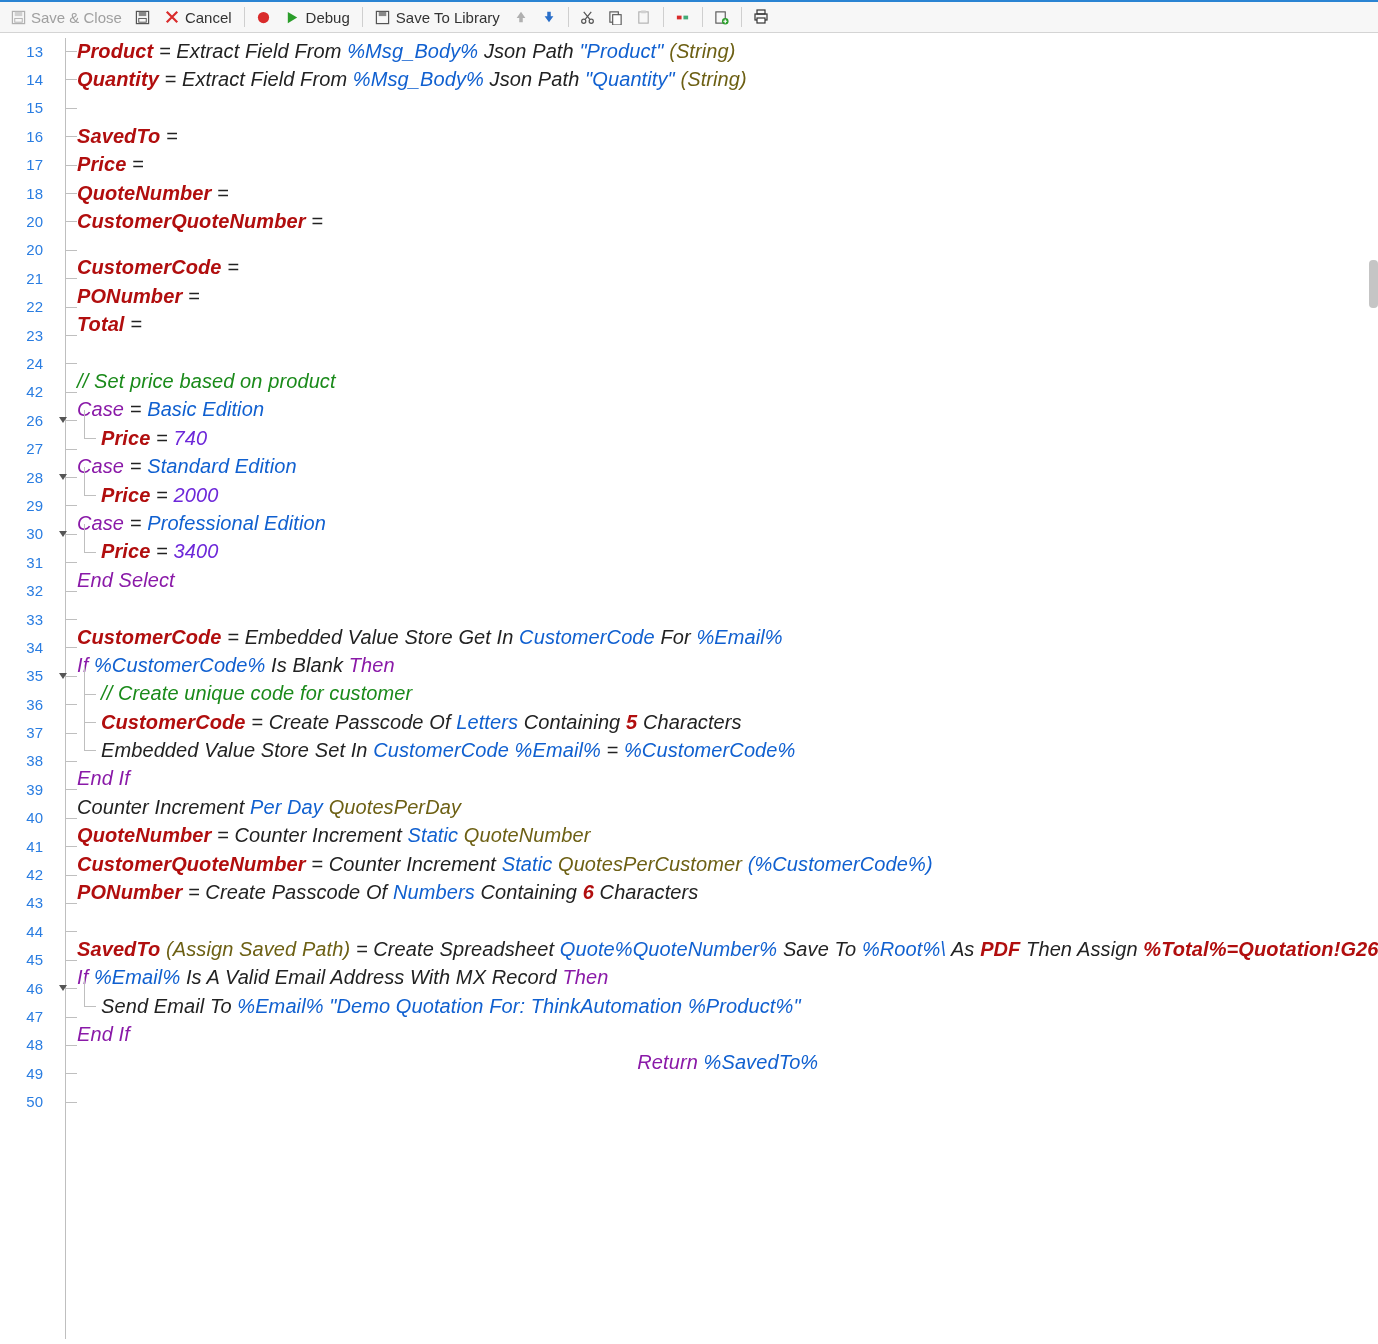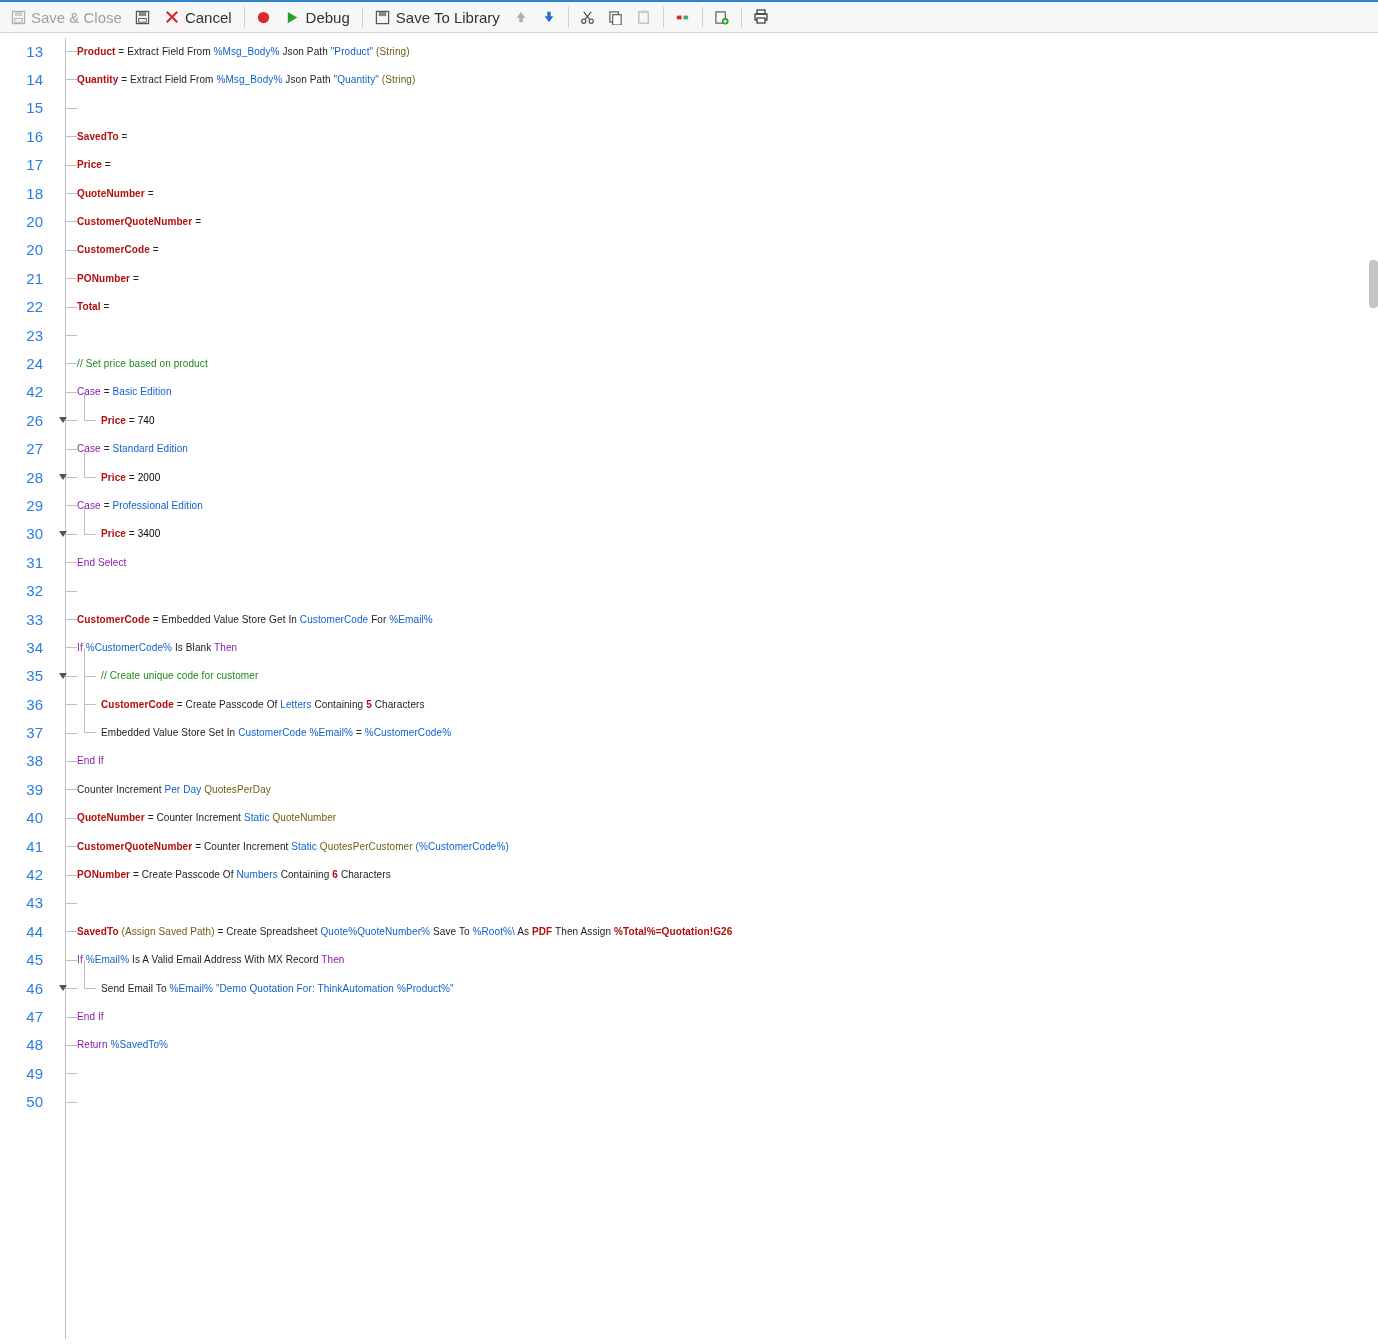--- a/index.html
+++ b/index.html
@@ -91,32 +91,33 @@
   }
   .branch {
     position: absolute;
     width: 12px;
     height: 1px;
     background: #bfbfbf;
   }
   .indent { display: inline-block; width: 24px; }
   .code-line {
     white-space: pre;
-    font-size: 10px;
+    font-size: 20px;
     letter-spacing: 0.1px;
+    font-style: italic;
   }
   .t-var   { color: #b10e0e; font-weight: 600; }
   .t-plain { color: #222; }
   .t-pct   { color: #1060d0; }
   .t-str   { color: #1060d0; }
   .t-type  { color: #6d6014; }
   .t-comment{ color: #1a8a1a; }
   .t-kw    { color: #8a1aa8; }
   .t-kw2   { color: #1060d0; }
-  .t-num   { color: #000000; }
+  .t-num   { color: #6d28d9; }
   .t-brn   { color: #6d6014; }
   .scrollbar-thumb {
     position: fixed;
     right: 0;
     top: 260px;
     width: 9px;
     height: 48px;
     background: #c5c5c5;
     border-radius: 4px;
   }
@@ -438,21 +439,21 @@
       </div>
       <div class="row" style="position: relative;">
         <span class="code-line"><span class="t-var">Price</span><span class="t-plain"> =</span></span>
       </div>
       <div class="row" style="position: relative;">
         <span class="code-line"><span class="t-var">QuoteNumber</span><span class="t-plain"> =</span></span>
       </div>
       <div class="row" style="position: relative;">
         <span class="code-line"><span class="t-var">CustomerQuoteNumber</span><span class="t-plain"> =</span></span>
       </div>
-      <div class="row" style="position: relative;">
+      <div class="row" style="position: relative; margin-top: 18px;">
         <span class="code-line"><span class="t-var">CustomerCode</span><span class="t-plain"> =</span></span>
       </div>
       <div class="row" style="position: relative;">
         <span class="code-line"><span class="t-var">PONumber</span><span class="t-plain"> =</span></span>
       </div>
       <div class="row" style="position: relative;">
         <span class="code-line"><span class="t-var">Total</span><span class="t-plain"> =</span></span>
       </div>
       <div class="row" style="position: relative;">
         <span class="code-line"></span>
@@ -536,21 +537,21 @@
         <span class="code-line"><span class="t-kw">If </span><span class="t-pct">%Email%</span><span class="t-plain"> Is A Valid Email Address With MX Record </span><span class="t-kw">Then</span></span>
       </div>
       <div class="row" style="position: relative;">
         <div class="sub-vline" style="left: 7px; top: -14px; height: 28px;"></div>
         <div class="sub-branch" style="left: 7px; top: 14px; width: 12px;"></div>
         <span class="code-line"><span class="indent"></span><span class="t-plain">Send Email To </span><span class="t-pct">%Email%</span><span class="t-plain"> </span><span class="t-str">"Demo Quotation For: ThinkAutomation %Product%"</span></span>
       </div>
       <div class="row" style="position: relative;">
         <span class="code-line"><span class="t-kw">End If</span></span>
       </div>
-      <div class="row" style="position: relative;">
+      <div class="row" style="position: relative; justify-content: center;">
         <span class="code-line"><span class="t-kw">Return </span><span class="t-pct">%SavedTo%</span></span>
       </div>
       <div class="row" style="position: relative;">
         <span class="code-line"></span>
       </div>
     </div>
   <div class="scrollbar-thumb"></div>
 </div>
 
 </body></html>

